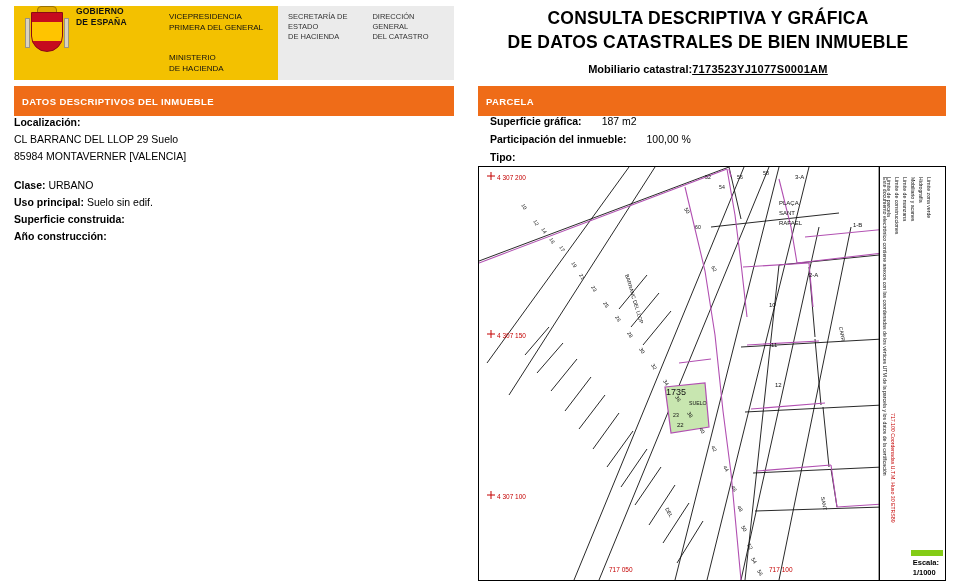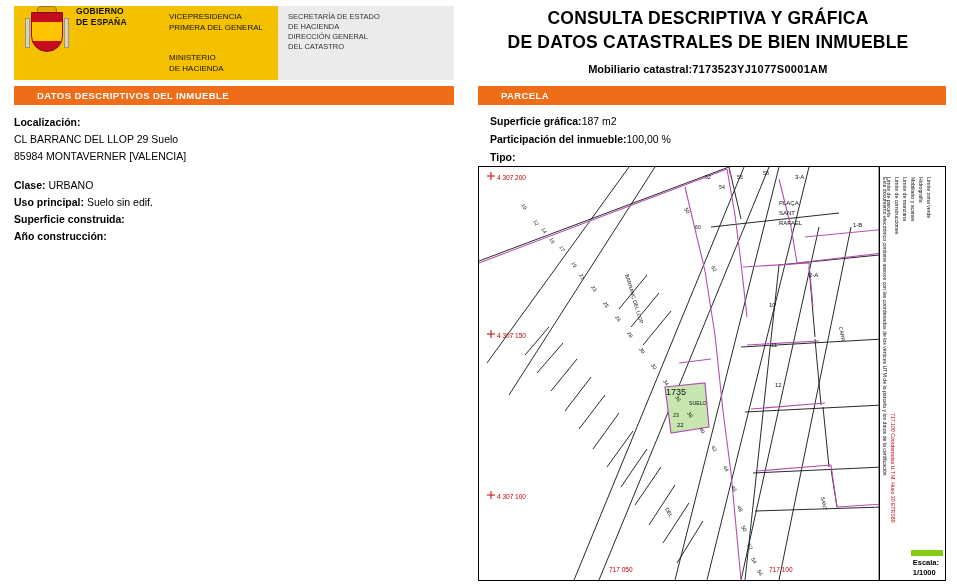--- a/index.html
+++ b/index.html
@@ -62,70 +62,70 @@
     display: flex; flex-direction: column; justify-content: space-between;
     border-left: 1px solid #f3c100;
   }
   .vice-top, .vice-bot {
     font-size: 8px; line-height: 10.5px; color: #111; font-weight: normal;
   }
   .logo-sec {
     background: #ebebeb;
     flex: 1;
     padding: 6px 8px 6px 10px;
-    display: flex; flex-direction: column; justify-content: flex-start;
+    display: flex; flex-direction: row; justify-content: flex-end;
   }
   .sec-top, .sec-bot {
     font-size: 7.5px; line-height: 10px; color: #333;
   }
 
   
   .title-block {
     position: absolute; left: 470px; top: 6px; width: 476px;
     text-align: center;
   }
   .title-1 {
     font-size: 17.5px; font-weight: bold; line-height: 24px;
     letter-spacing: .2px;
   }
   .refcat {
     margin-top: 9px;
     font-size: 11px; font-weight: bold;
   }
-  .refcat .val { letter-spacing: .3px; }
+  .refcat .val { letter-spacing: .3px; text-decoration: underline; }
 
   
   .bar {
-    position: absolute; height: 19px;
+    position: absolute; height: 30px;
     background: #ef6c18;
     color: #fff;
     font-size: 9.5px; font-weight: bold;
     letter-spacing: .4px;
     display: flex; align-items: center;
-    padding-left: 23px;
+    padding-left: 8px;
   }
   .bar-left  { left: 14px;  top: 86px; width: 440px; }
   .bar-right { left: 478px; top: 86px; width: 468px; }
 
   
   .left-body {
     position: absolute; left: 14px; top: 114px; width: 430px;
     font-size: 10.5px; line-height: 17px;
   }
   .left-body .lbl { font-weight: bold; }
   .left-body .row { white-space: nowrap; }
   .spacer { height: 12px; }
 
   
   .right-body {
     position: absolute; left: 490px; top: 112px; width: 450px;
     font-size: 10.5px; line-height: 18px;
   }
   .right-body .lbl { font-weight: bold; }
-  .right-body .val { font-weight: normal; margin-left: 0; }
+  .right-body .val { font-weight: normal; margin-left: 20px; }
 
   
   .map {
     position: absolute; left: 478px; top: 166px;
     width: 468px; height: 415px;
     border: 1px solid #000;
     background: #ffffff;
     overflow: hidden;
   }
   .map svg { display: block; }

